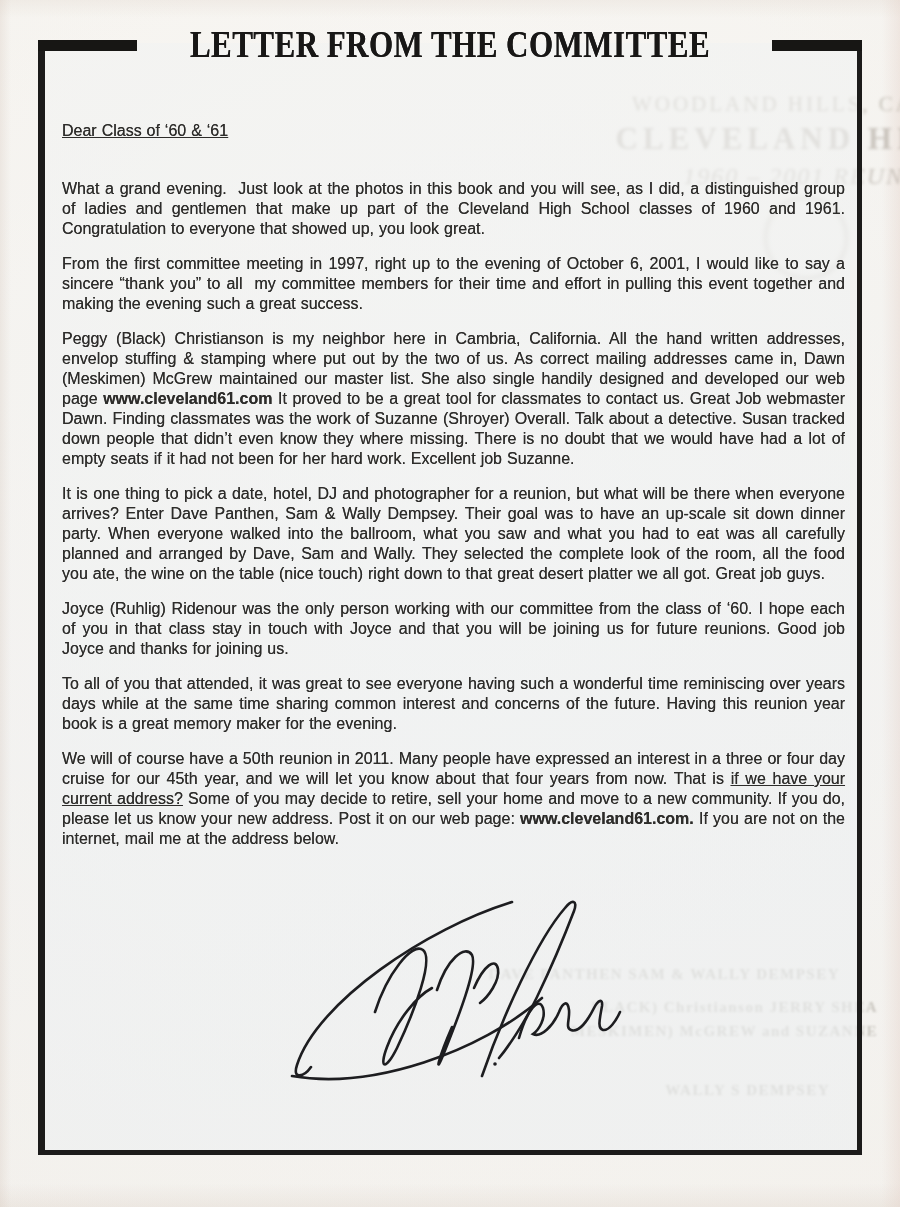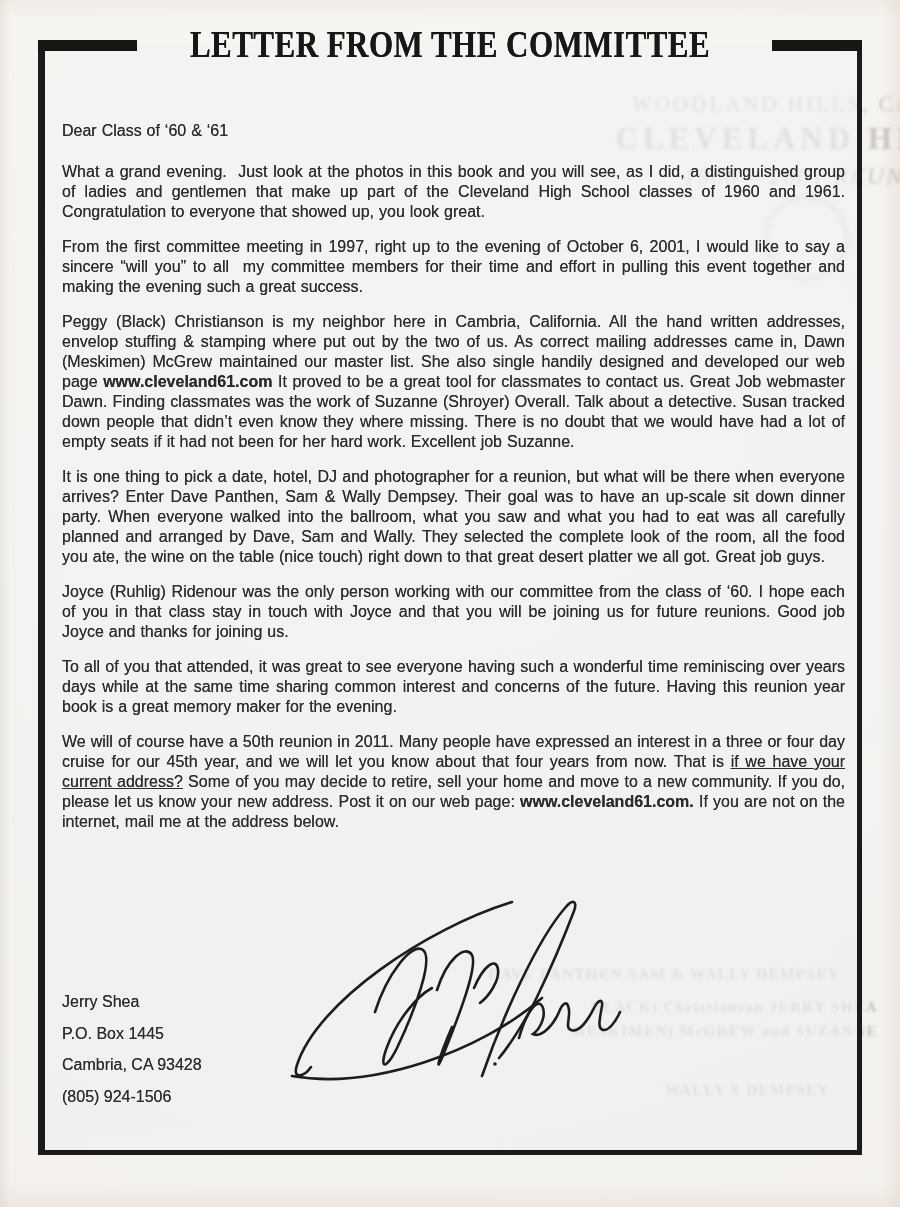--- a/index.html
+++ b/index.html
@@ -54,21 +54,21 @@
     z-index:3;
   }
   .letter p{
     margin:0 0 15px 0;
     font-size:16px;line-height:20px;
     text-align:justify;
     color:#2d2c2a;
     text-shadow:0 0 0.5px rgba(45,44,42,0.85);
     word-spacing:0.5px;
   }
-  .letter p.salutation{margin-bottom:21px;text-align:left;}
+  .letter p.salutation{margin-bottom:38px;text-align:left;text-decoration:underline;}
   .letter .it{}
   .letter .bd{font-weight:bold;margin-top:48px;}
   .letter .un{text-decoration:underline;}
   .signature-svg{
     position:absolute;left:167px;top:837px;z-index:4;
   }
   .signer{
     position:absolute;left:17px;top:943px;z-index:4;
     font-size:16px;line-height:31.5px;color:#2d2c2a;
     text-shadow:0 0 0.5px rgba(45,44,42,0.85);
@@ -116,21 +116,21 @@
   <div class="doc-title">LETTER FROM THE COMMITTEE</div>
 
   <div class="frame">
     <div class="corner-bar left"></div>
     <div class="corner-bar right"></div>
 
     <div class="content">
       <div class="letter" id="letter-body">
           <p class="salutation"><span>Dear Class of ‘60 &amp; ‘61</span></p>
           <p><span class="it">What a grand evening.</span><span>&nbsp; Just look at the photos in this book and you will see, as I did, a distinguished group of ladies and gentlemen that make up part of the Cleveland High School classes of 1960 and 1961. Congratulation to everyone that showed up, you look great.</span></p>
-          <p><span>From the first committee meeting in 1997, right up to the evening of October 6, 2001, I would like to say a sincere </span><span class="it">“will you”</span><span> to all&nbsp; my committee members for their time and effort in pulling this event together and making the evening such a great success.</span></p>
+          <p><span>From the first committee meeting in 1997, right up to the evening of October 6, 2001, I would like to say a sincere </span><span class="it">“thank you”</span><span> to all&nbsp; my committee members for their time and effort in pulling this event together and making the evening such a great success.</span></p>
           <p><span>Peggy (Black) Christianson is my neighbor here in Cambria, California. All the hand written addresses, envelop stuffing &amp; stamping where put out by the two of us. As correct mailing addresses came in, Dawn (Meskimen) McGrew maintained our master list. She also single handily designed and developed our web page </span><span class="bd">www.cleveland61.com</span><span> It proved to be a great tool for classmates to contact us. Great Job webmaster Dawn. Finding classmates was the work of Suzanne (Shroyer) Overall. Talk about a detective. Susan tracked down people that didn’t even know they where missing. There is no doubt that we would have had a lot of empty seats if it had not been for her hard work. Excellent job Suzanne.</span></p>
           <p><span>It is one thing to pick a date, hotel, DJ and photographer for a reunion, but what will be there when everyone arrives? Enter Dave Panthen, Sam &amp; Wally Dempsey. Their goal was to have an up-scale sit down dinner party. When everyone walked into the ballroom, what you saw and what you had to eat was all carefully planned and arranged by Dave, Sam and Wally. They selected the complete look of the room, all the food you ate, the wine on the table (nice touch) right down to that great desert platter we all got. Great job guys.</span></p>
           <p><span>Joyce (Ruhlig) Ridenour was the only person working with our committee from the class of ‘60. I hope each of you in that class stay in touch with Joyce and that you will be joining us for future reunions. Good job Joyce and thanks for joining us.</span></p>
           <p><span>To all of you that attended, it was great to see everyone having such a wonderful time reminiscing over </span><span class="it">years days</span><span> while at the same time sharing common interest and concerns of the future. Having this reunion year book is a great memory maker for the evening.</span></p>
           <p><span>We will of course have a 50th reunion in 2011. Many people have expressed an interest in a three or four day cruise for our 45th year, and we will let you know about that four years from now. That is </span><span class="it un">if we have your current address?</span><span> Some of you may decide to retire, sell your home and move to a new community. If you do, please let us know your new address. Post it on our web page: </span><span class="bd">www.cleveland61.com.</span><span> If you are not on the internet, mail me at the address below.</span></p>
         </div>
     </div>
 
     <svg class="signature-svg" width="420" height="230" viewBox="0 0 420 230" fill="none">
       <g stroke="#1d1d20" stroke-width="2.6" stroke-linecap="round" fill="none">
@@ -143,22 +143,16 @@
         <path d="M 225 110 C 235 79, 253 64, 260 75 C 266 87, 246 138, 232 173 C 222 198, 226 179, 240 147"></path>
         <path d="M 262 108 C 272 85, 284 77, 286 89 C 288 101, 276 117, 268 123"></path>
 
         <path d="M 270 196 C 290 138, 325 60, 353 28 C 360 19, 366 20, 362 31 C 354 52, 338 90, 325 117 C 313 142, 297 166, 287 178"></path>
 
         <path d="M 307 158 C 315 130, 327 116, 331 128 C 334 138, 327 150, 321 154 C 329 158, 341 146, 347 132 C 351 122, 356 120, 357 130 C 358 139, 353 148, 359 150 C 367 153, 376 140, 382 128 C 386 120, 391 118, 390 126 C 388 138, 385 148, 391 150 C 397 151, 404 141, 408 132"></path>
       </g>
       <circle cx="283" cy="184" r="1.8" fill="#1d1d20"></circle>
     </svg>
 
-    <div class="signer">
-      <div>Jerry Shea</div>
-      <div>P.O. Box 1445</div>
-      <div>Cambria, CA 93428</div>
-      <div>(805) 924-1506</div>
-    </div>
   </div>
 
   <div class="edge-tint"></div>
 </div>
 
 </body></html>

